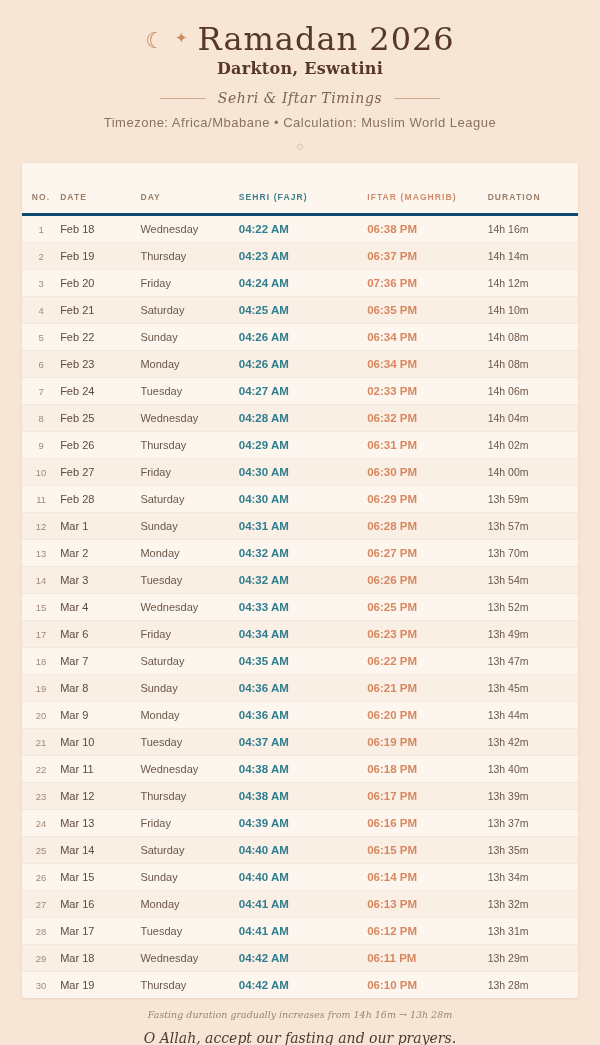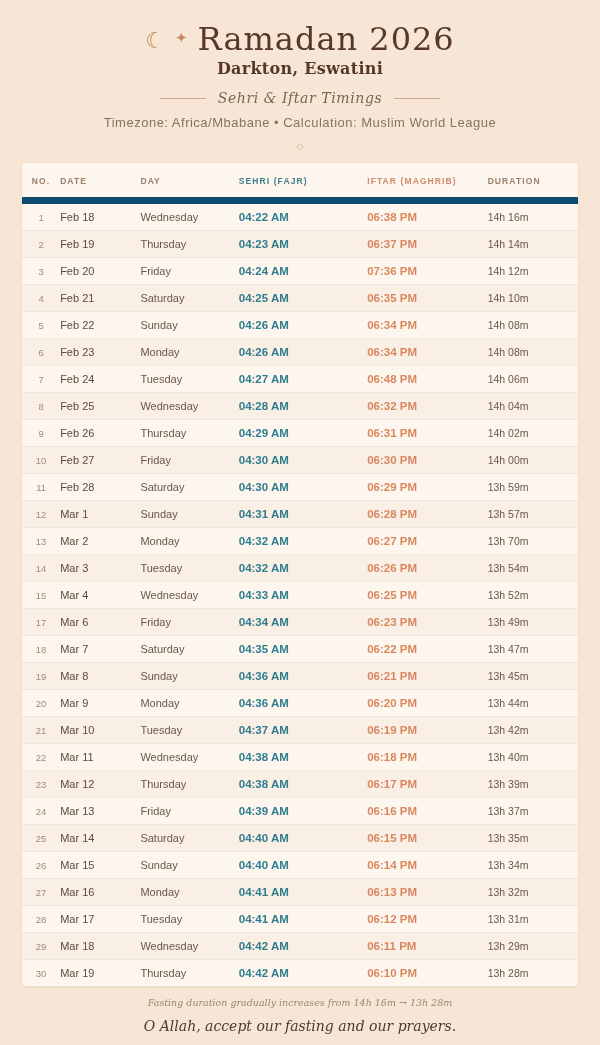--- a/index.html
+++ b/index.html
@@ -104,22 +104,22 @@
     border-collapse: collapse;
     width: 100%;
     table-layout: fixed;
   }
   thead th {
     font-size: 8.5px;
     letter-spacing: 1.1px;
     font-weight: bold;
     text-align: left;
     color: #9a7f6a;
-    padding: 13px 0 11px 0;
-    border-bottom: 7px solid #0c4a6e;
+    padding: 29px 0 11px 0;
+    border-bottom: 3px solid #0c4a6e;
     text-transform: uppercase;
   }
   thead th.sehri-h { color: #3f7f8c; }
   thead th.iftar-h { color: #d08a6a; }
   tbody td {
     font-size: 11px;
     padding: 7px 0;
     border-bottom: 1px solid #f2e7db;
     color: #5d4a3d;
   }
@@ -262,21 +262,21 @@
             <td class="cell-day">Monday</td>
             <td class="cell-sehri">04:26 AM</td>
             <td class="cell-iftar">06:34 PM</td>
             <td class="cell-dur">14h 08m</td>
           </tr>
           <tr>
             <td class="cell-no">7</td>
             <td class="cell-date">Feb 24</td>
             <td class="cell-day">Tuesday</td>
             <td class="cell-sehri">04:27 AM</td>
-            <td class="cell-iftar">06:48 PM</td>
+            <td class="cell-iftar">02:33 PM</td>
             <td class="cell-dur">14h 06m</td>
           </tr>
           <tr>
             <td class="cell-no">8</td>
             <td class="cell-date">Feb 25</td>
             <td class="cell-day">Wednesday</td>
             <td class="cell-sehri">04:28 AM</td>
             <td class="cell-iftar">06:32 PM</td>
             <td class="cell-dur">14h 04m</td>
           </tr>

